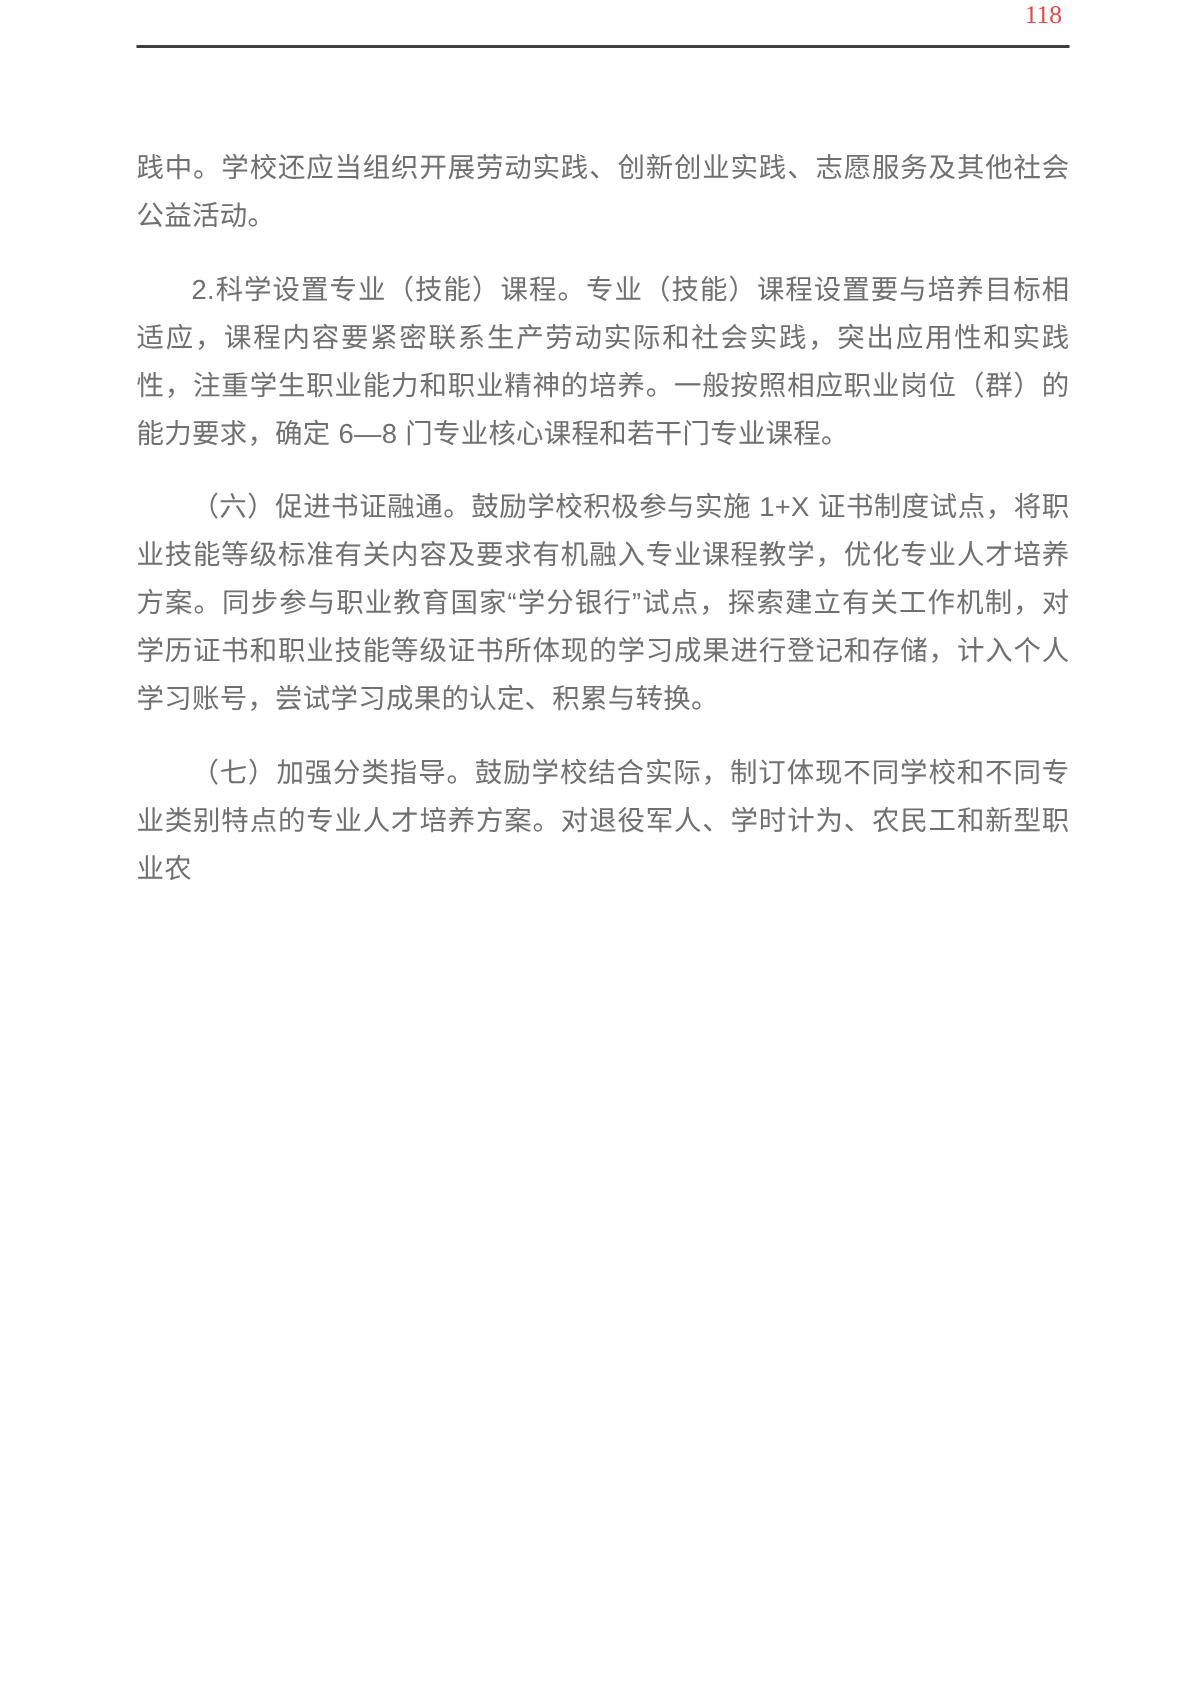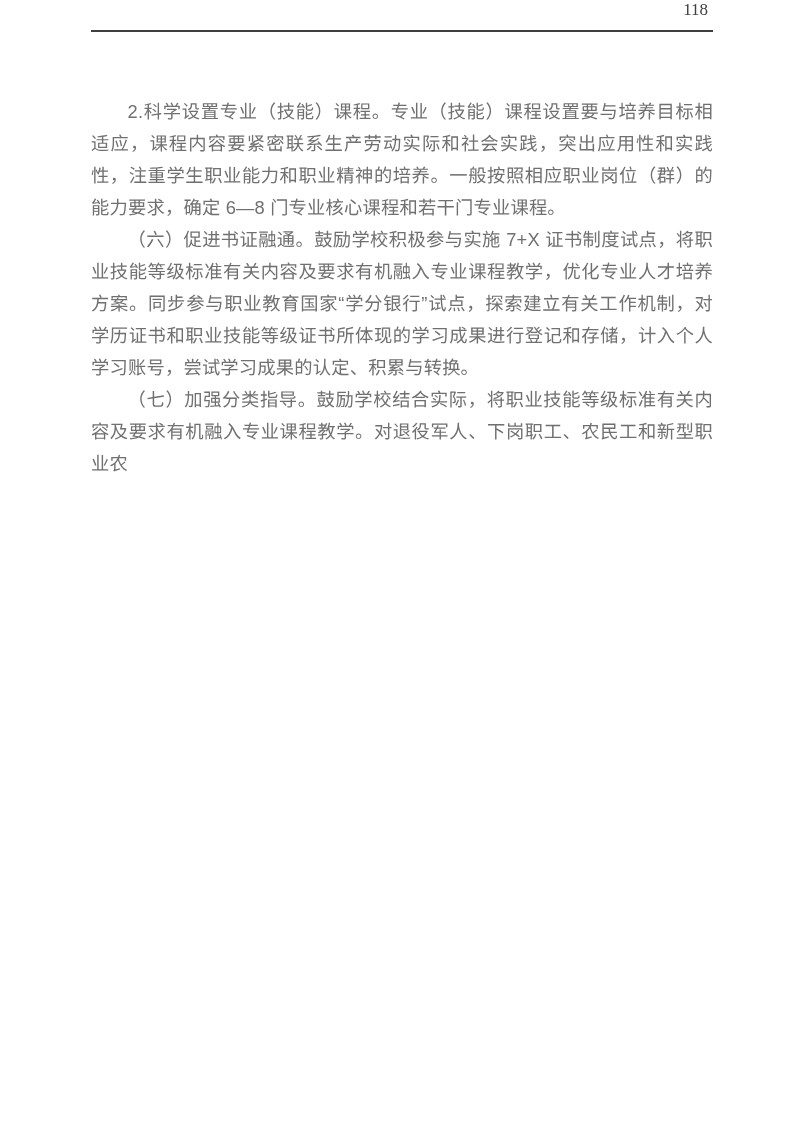--- a/index.html
+++ b/index.html
@@ -19,21 +19,21 @@
     inset: 0;
     background: #ffffff;
   }
   .page-number {
     position: absolute;
     top: 1px;
     right: 85px;
     font-family: "Liberation Serif", "DejaVu Serif", serif;
     font-size: 17px;
     line-height: 18px;
-    color: #404040;
+    color: #ef4444;
   }
   .header-rule {
     position: absolute;
     top: 30px;
     left: 91px;
     width: 622px;
     height: 2px;
     background: #3f3f3f;
   }
   .content {
@@ -47,30 +47,32 @@
     text-align: justify;
     text-justify: inter-ideograph;
     letter-spacing: 0.2px;
   }
   .content p {
     margin: 0;
     padding: 0;
   }
   .content p.indented {
     text-indent: 2em;
+    margin-top: 17px;
   }
 </style>
 </head>
 <body>
 
 <div class="page">
 
   <div class="page-number">118</div>
 
   <div class="header-rule"></div>
 
   <div class="content">
+    <p>践中。学校还应当组织开展劳动实践、创新创业实践、志愿服务及其他社会公益活动。</p>
     <p class="indented">2.科学设置专业（技能）课程。专业（技能）课程设置要与培养目标相适应，课程内容要紧密联系生产劳动实际和社会实践，突出应用性和实践性，注重学生职业能力和职业精神的培养。一般按照相应职业岗位（群）的能力要求，确定 6—8 门专业核心课程和若干门专业课程。</p>
-    <p class="indented">（六）促进书证融通。鼓励学校积极参与实施 7+X 证书制度试点，将职业技能等级标准有关内容及要求有机融入专业课程教学，优化专业人才培养方案。同步参与职业教育国家“学分银行”试点，探索建立有关工作机制，对学历证书和职业技能等级证书所体现的学习成果进行登记和存储，计入个人学习账号，尝试学习成果的认定、积累与转换。</p>
-    <p class="indented">（七）加强分类指导。鼓励学校结合实际，将职业技能等级标准有关内容及要求有机融入专业课程教学。对退役军人、下岗职工、农民工和新型职业农</p>
+    <p class="indented">（六）促进书证融通。鼓励学校积极参与实施 1+X 证书制度试点，将职业技能等级标准有关内容及要求有机融入专业课程教学，优化专业人才培养方案。同步参与职业教育国家“学分银行”试点，探索建立有关工作机制，对学历证书和职业技能等级证书所体现的学习成果进行登记和存储，计入个人学习账号，尝试学习成果的认定、积累与转换。</p>
+    <p class="indented">（七）加强分类指导。鼓励学校结合实际，制订体现不同学校和不同专业类别特点的专业人才培养方案。对退役军人、学时计为、农民工和新型职业农</p>
   </div>
 
 </div>
 
 </body></html>

